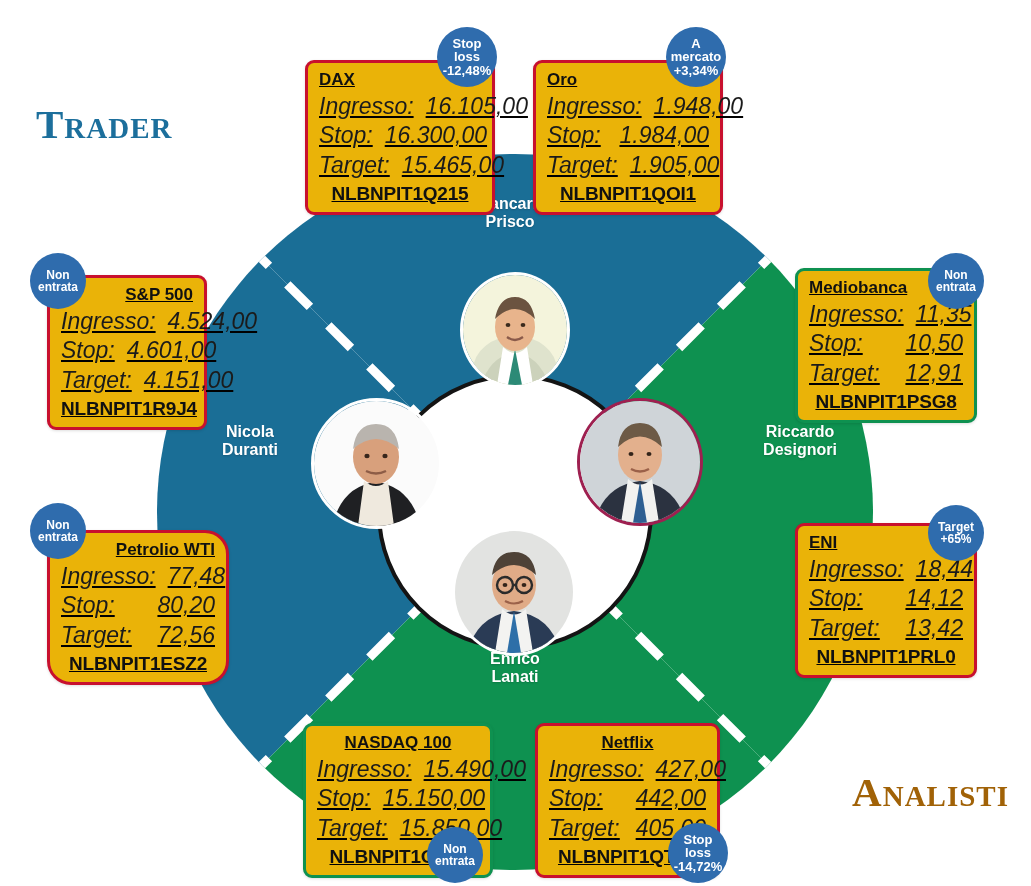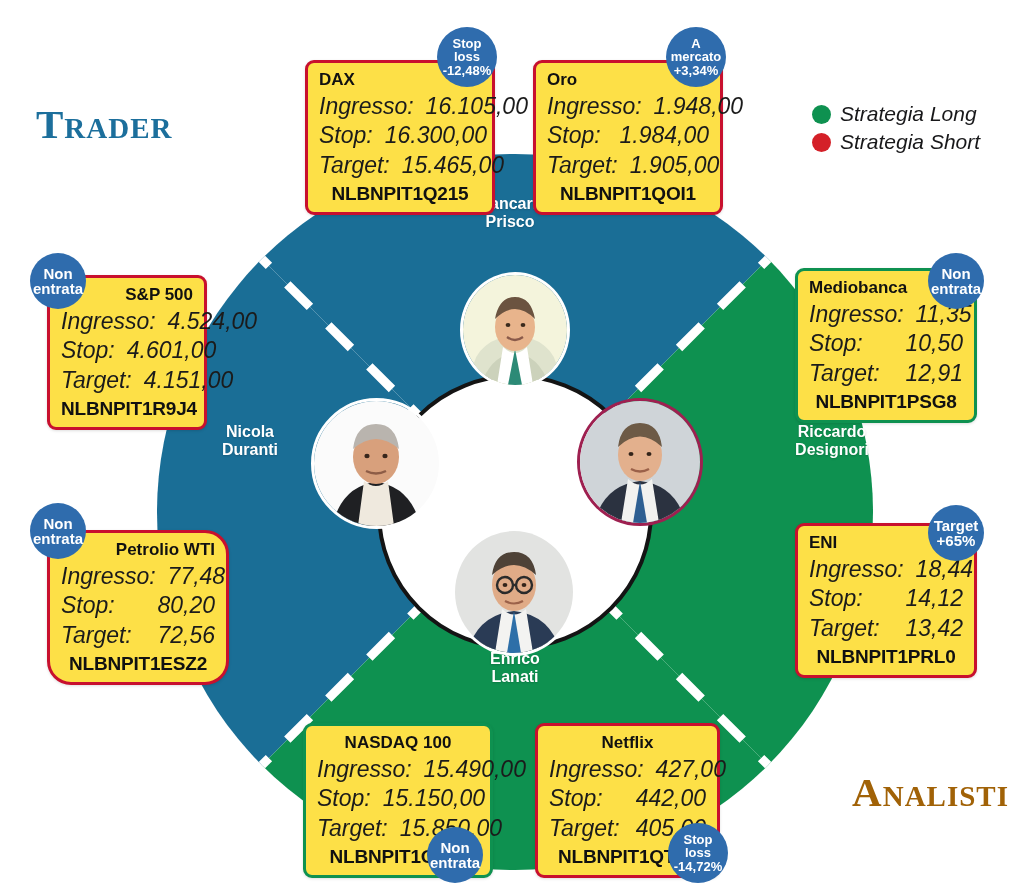--- a/index.html
+++ b/index.html
@@ -47,37 +47,38 @@
   }
 
   
   .person-name{
     position:absolute;color:#ffffff;font-weight:bold;font-size:16px;
     line-height:1.12;text-align:center;white-space:pre-line;
     text-shadow:0 1px 2px rgba(0,0,0,.18);
   }
   #name-giancarlo{left:420px;top:195px;width:180px;}
   #name-nicola{left:160px;top:423px;width:180px;}
-  #name-riccardo{left:700px;top:423px;width:200px;text-align:center;margin-left:32px;}
+  #name-riccardo{left:700px;top:423px;width:200px;text-align:center;}
   #name-enrico{left:425px;top:650px;width:180px;}
 
   
   .portrait{
     position:absolute;border-radius:50%;overflow:hidden;
     border:3px solid #ffffff;
   }
   .portrait svg{display:block;}
 
   
   .card{
-    position:absolute;background:#fde047;border-radius:9px;
+    position:absolute;background:#eab308;border-radius:9px;
     border:3px solid #c8102e;
     box-sizing:border-box;
     padding:7px 11px 7px 11px;
     box-shadow:0 1px 3px rgba(0,0,0,.13);
+    text-decoration:underline;
   }
   .card.long{border-color:#0e9150;}
   .card-title{
     font-weight:bold;font-size:17px;color:#111;
     margin-bottom:2px;white-space:nowrap;
   }
   .card-title.right{text-align:right;}
   .card-title.center{text-align:center;}
   .card-rows{font-style:italic;font-size:23px;color:#1b1b1b;}
   .card-row{display:flex;justify-content:space-between;line-height:1.28;}
@@ -89,21 +90,21 @@
   }
 
   
   .badge{
     position:absolute;border-radius:50%;background:#2f6cad;
     color:#ffffff;display:flex;align-items:center;justify-content:center;
     text-align:center;font-weight:bold;line-height:1.02;
     white-space:pre-line;
   }
   .badge.sz-lg{width:60px;height:60px;font-size:13px;}
-  .badge.sz-md{width:56px;height:56px;font-size:15px;}
+  .badge.sz-md{width:56px;height:56px;font-size:12px;}
 </style>
 </head>
 <body>
 
 <div class="stage">
 
   <svg class="wheel-svg" viewBox="0 0 1031 886">
     <defs>
       <clipPath id="clipWheel">
         <circle cx="515" cy="512" r="358"></circle>
@@ -125,30 +126,20 @@
         <line x1="515" y1="512" x2="840" y2="837"></line>
       </g>
     </g>
 
     <circle cx="515" cy="512" r="136" fill="#ffffff" stroke="#141414" stroke-width="4"></circle>
   </svg>
 
   <div class="corner-title" id="title-trader">Trader</div>
   <div class="corner-title" id="title-analisti">Analisti</div>
 
-  <div class="legend">
-    <div class="legend-row">
-      <span class="legend-dot long"></span>
-      <span class="legend-label">Strategia Long</span>
-    </div>
-    <div class="legend-row">
-      <span class="legend-dot short"></span>
-      <span class="legend-label">Strategia Short</span>
-    </div>
-  </div>
 
   <div class="person-name" id="name-giancarlo">Giancarlo
 Prisco</div>
   <div class="person-name" id="name-nicola">Nicola
 Duranti</div>
   <div class="person-name" id="name-riccardo">Riccardo
 Designori</div>
   <div class="person-name" id="name-enrico">Enrico
 Lanati</div>
 

